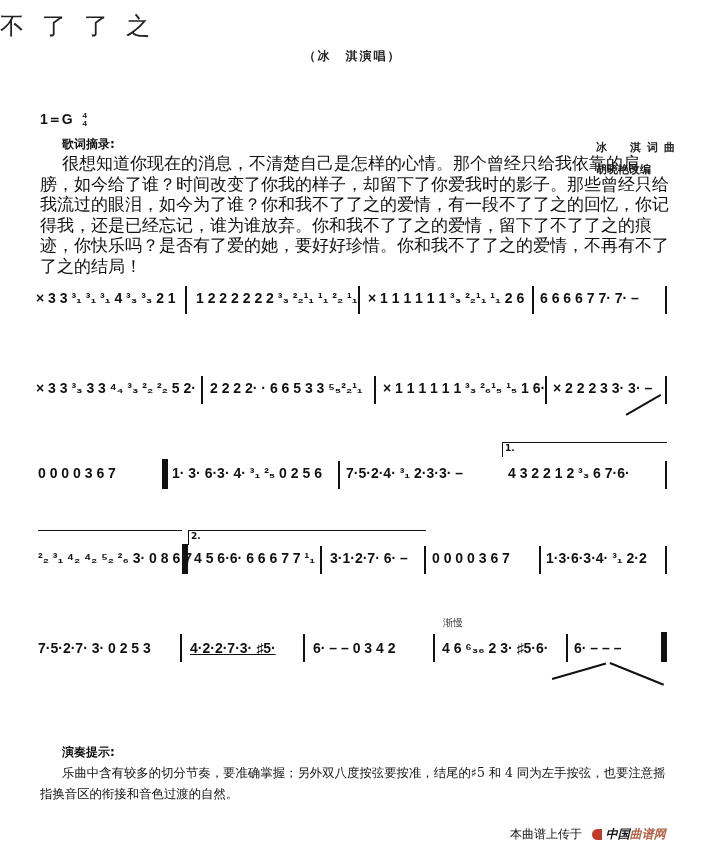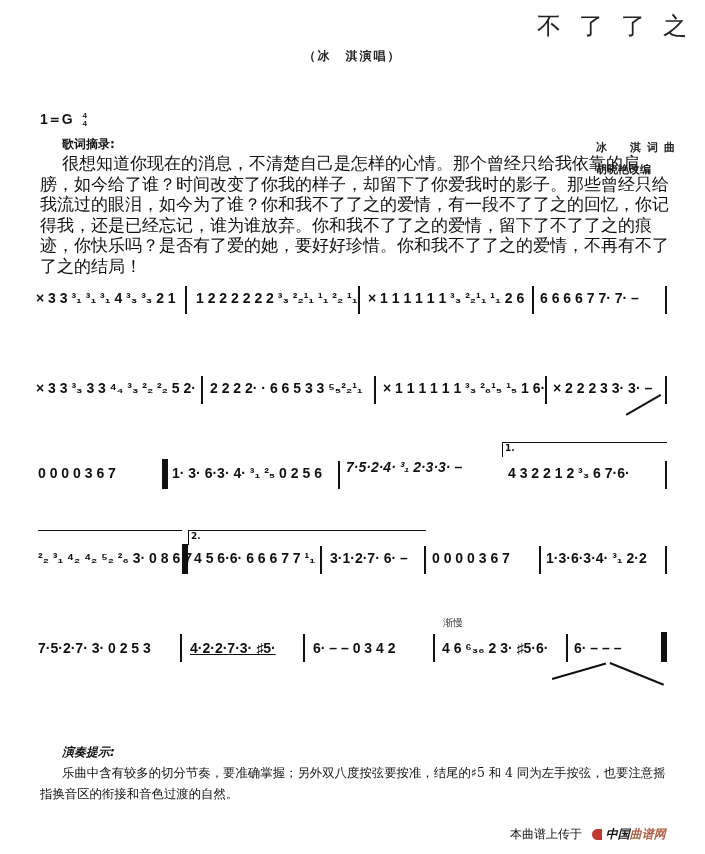--- a/index.html
+++ b/index.html
@@ -1,31 +1,31 @@
 <!DOCTYPE html>
 <html><head>
 <meta charset="utf-8">
 <style>
   html, body { margin: 0; padding: 0; background: #ffffff; }
   body { width: 705px; height: 854px; position: relative; overflow: hidden; color: #111; font-family: "DejaVu Sans", sans-serif; }
   .abs { position: absolute; }
-  .title { top: 10px; left: 0; width: 705px; text-align: right; font-family: "DejaVu Serif", serif; font-size: 24px; letter-spacing: 18px; color: #222; }
+  .title { top: 10px; left: 0; width: 705px; text-align: left; font-family: "DejaVu Serif", serif; font-size: 24px; letter-spacing: 18px; color: #222; }
   .subtitle { top: 48px; left: 0; width: 705px; text-align: center; font-size: 12px; font-weight: bold; letter-spacing: 2px; color: #222; }
   .key { top: 111px; left: 40px; font-family: "Liberation Sans", sans-serif; font-weight: bold; font-size: 14px; }
   .key .ts { display: inline-block; vertical-align: middle; font-size: 8px; line-height: 8px; text-align: center; margin-left: 6px; }
   .credits { top: 93px; left: 596px; font-size: 11px; font-weight: bold; line-height: 22px; color: #222; }
   .credits div:first-child { letter-spacing: 6px; margin-top: 44px; }
   .lyrics-head { top: 136px; left: 62px; font-size: 12px; font-weight: bold; }
   .lyrics { top: 153px; left: 40px; width: 630px; font-family: "DejaVu Serif", serif; font-size: 17px; line-height: 20.5px; text-indent: 22px; color: #111; }
   .staff { left: 0; width: 705px; height: 40px; }
   .bar { position: absolute; width: 2px; background: #111; }
   .dbar { position: absolute; width: 5px; border-left: 2px solid #111; border-right: 4px solid #111; box-sizing: border-box; }
   .note { position: absolute; font-family: "Liberation Sans", sans-serif; font-weight: bold; font-size: 14px; }
   .volta { position: absolute; border-top: 1.5px solid #111; border-left: 1.5px solid #111; height: 14px; font-size: 9px; font-weight: bold; padding-left: 2px; }
-  .playing-head { top: 744px; left: 62px; font-size: 12px; font-weight: bold; font-style: italic; }
+  .playing-head { top: 744px; left: 62px; font-size: 12px; font-weight: bold; }
   .playing { top: 762px; left: 40px; width: 630px; font-family: "DejaVu Serif", serif; font-size: 12.4px; line-height: 21px; text-indent: 22px; }
   .footer { top: 826px; left: 510px; font-size: 12px; white-space: nowrap; text-align: right; }
   .footer .logo-mark { display: inline-block; width: 10px; height: 11px; background: #c0392b; border-radius: 6px 0 0 6px; vertical-align: middle; margin-left: 6px; }
   .footer .logo-a { font-weight: bold; font-style: italic; color: #111; }
   .footer .logo-b { font-weight: bold; font-style: italic; color: #b0654a; }
   .arrow { position: absolute; height: 1.5px; background: #111; transform-origin: 0 50%; }
   .tempo { position: absolute; font-size: 10px; color: #333; }
 </style>
 </head>
 <body>
@@ -70,21 +70,21 @@
   <span class="note" style="left:553px;top:10px;">× 2 2  2 3 3· 3· –</span>
   <div class="bar" style="left:665px;top:6px;height:28px;"></div>
   <div class="arrow" style="left:626px;top:44px;width:40px;transform:rotate(-30deg);"></div>
 </div>
 
 <div class="abs staff" style="top:455px;">
   <span class="note" style="left:38px;top:10px;">0  0  0  0 3 6 7</span>
   <div class="dbar" style="left:162px;top:4px;height:30px;"></div>
   <span class="note" style="left:172px;top:10px;">1· 3· 6·3· 4· ³₁ ²₅  0 2 5 6</span>
   <div class="bar" style="left:338px;top:6px;height:28px;"></div>
-  <span class="note" style="left:346px;top:4px;font-style:italic;">7·5·2·4· ³₁ 2·3·3· –</span>
+  <span class="note" style="left:346px;top:10px;">7·5·2·4· ³₁ 2·3·3· –</span>
   <div class="volta" style="left:502px;top:-13px;width:162px;">1.</div>
   <span class="note" style="left:508px;top:10px;">4  3 2 2  1 2  ³₃  6 7·6·</span>
   <div class="bar" style="left:665px;top:6px;height:28px;"></div>
 </div>
 
 <div class="abs staff" style="top:540px;">
   <div class="volta" style="left:38px;top:-10px;width:142px;border-left:none;"></div>
   <span class="note" style="left:38px;top:10px;">²₂ ³₁ ⁴₂ ⁴₂ ⁵₂ ²₆  3· 0 8 6 7</span>
   <div class="dbar" style="left:182px;top:4px;height:30px;"></div>
   <div class="volta" style="left:188px;top:-10px;width:235px;">2.</div>

